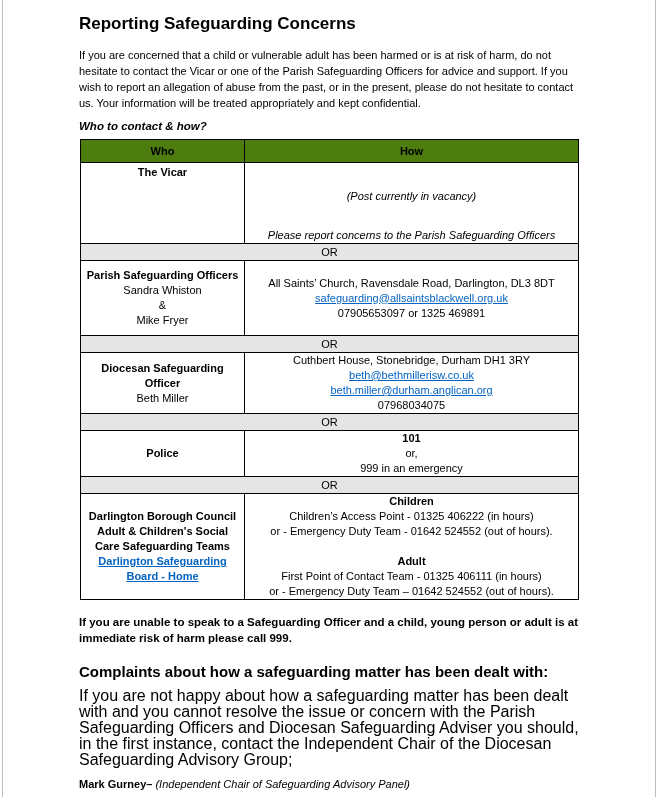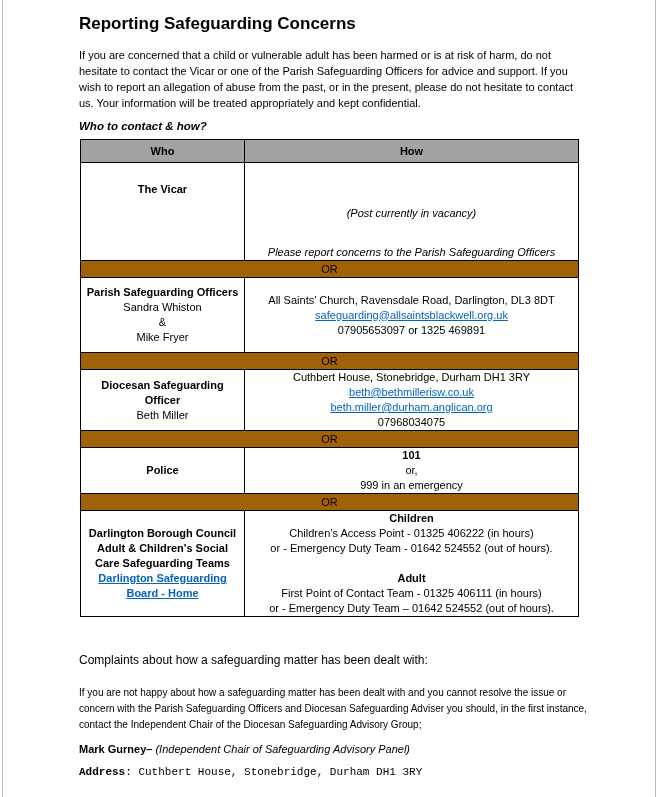--- a/index.html
+++ b/index.html
@@ -44,58 +44,58 @@
   }
   .contact-table td {
     border: 1px solid #000;
     font-size: 11px; line-height: 15px;
     text-align: center;
     vertical-align: middle;
     padding: 0 3px;
     overflow: hidden;
   }
   .th-cell {
-    background: #a3a3a3;
+    background: #4d7c0f;
     font-weight: bold;
     font-size: 15px;
     height: 23px;
   }
   .or-cell {
-    background: #a16207;
+    background: #e5e5e5;
     font-size: 13.5px;
     height: 17px;
     line-height: 16px;
   }
-  .row-vicar td { height: 42px; vertical-align: top; padding-top: 19px; }
+  .row-vicar td { height: 42px; vertical-align: top; padding-top: 2px; }
   .row-parish td { height: 75px; }
   .row-diocesan td { height: 60px; }
   .row-police td { height: 45px; }
   .row-council td { height: 105px; }
   .b { font-weight: bold; }
   .i { font-style: italic; margin-top: 24px; }
   .doc-link {
     color: #0563c1;
     text-decoration: underline;
     cursor: pointer;
   }
   .bold-link { font-weight: bold; }
   .gap { height: 15px; }
   .urgent {
     font-size: 11.5px; font-weight: bold; line-height: 16px;
     width: 505px;
     margin: 14px 0 0 0;
   }
   .complaints-heading {
-    font-size: 12px; font-weight: normal;
-    margin: 36px 0 0 0;
+    font-size: 15px; font-weight: bold;
+    margin: 17px 0 0 0;
   }
   .complaints-body {
-    font-size: 10px; line-height: 16px;
+    font-size: 16px; line-height: 16px;
     width: 510px;
-    margin: 18px 0 0 0;
+    margin: 8px 0 0 0;
   }
   .chair-line { font-size: 11px; margin: 10px 0 0 0; }
   .address-line { font-size: 11px; margin: 11px 0 0 0; font-family: Liberation Mono, monospace; }
 </style>
 </head>
 <body>
 
 <div class="page-frame"></div>
 
 <div class="content">
@@ -193,20 +193,21 @@
         <div>or - Emergency Duty Team - 01642 524552 (out of hours).</div>
         <div class="gap"></div>
         <div class="b">Adult</div>
         <div>First Point of Contact Team - 01325 406111 (in hours)</div>
         <div>or - Emergency Duty Team – 01642 524552 (out of hours).</div>
       </td>
     </tr>
   </tbody>
     </table>
 
+  <div class="urgent">If you are unable to speak to a Safeguarding Officer and a child, young person or adult is at immediate risk of harm please call 999.</div>
 
   <div class="complaints-heading">Complaints about how a safeguarding matter has been dealt with:</div>
 
   <div class="complaints-body">If you are not happy about how a safeguarding matter has been dealt with and you cannot resolve the issue or concern with the Parish Safeguarding Officers and Diocesan Safeguarding Adviser you should, in the first instance, contact the Independent Chair of the Diocesan Safeguarding Advisory Group;</div>
 
   <div class="chair-line">
     <span class="b">Mark Gurney–</span>
     <span class="i">(Independent Chair of Safeguarding Advisory Panel)</span>
   </div>
 

